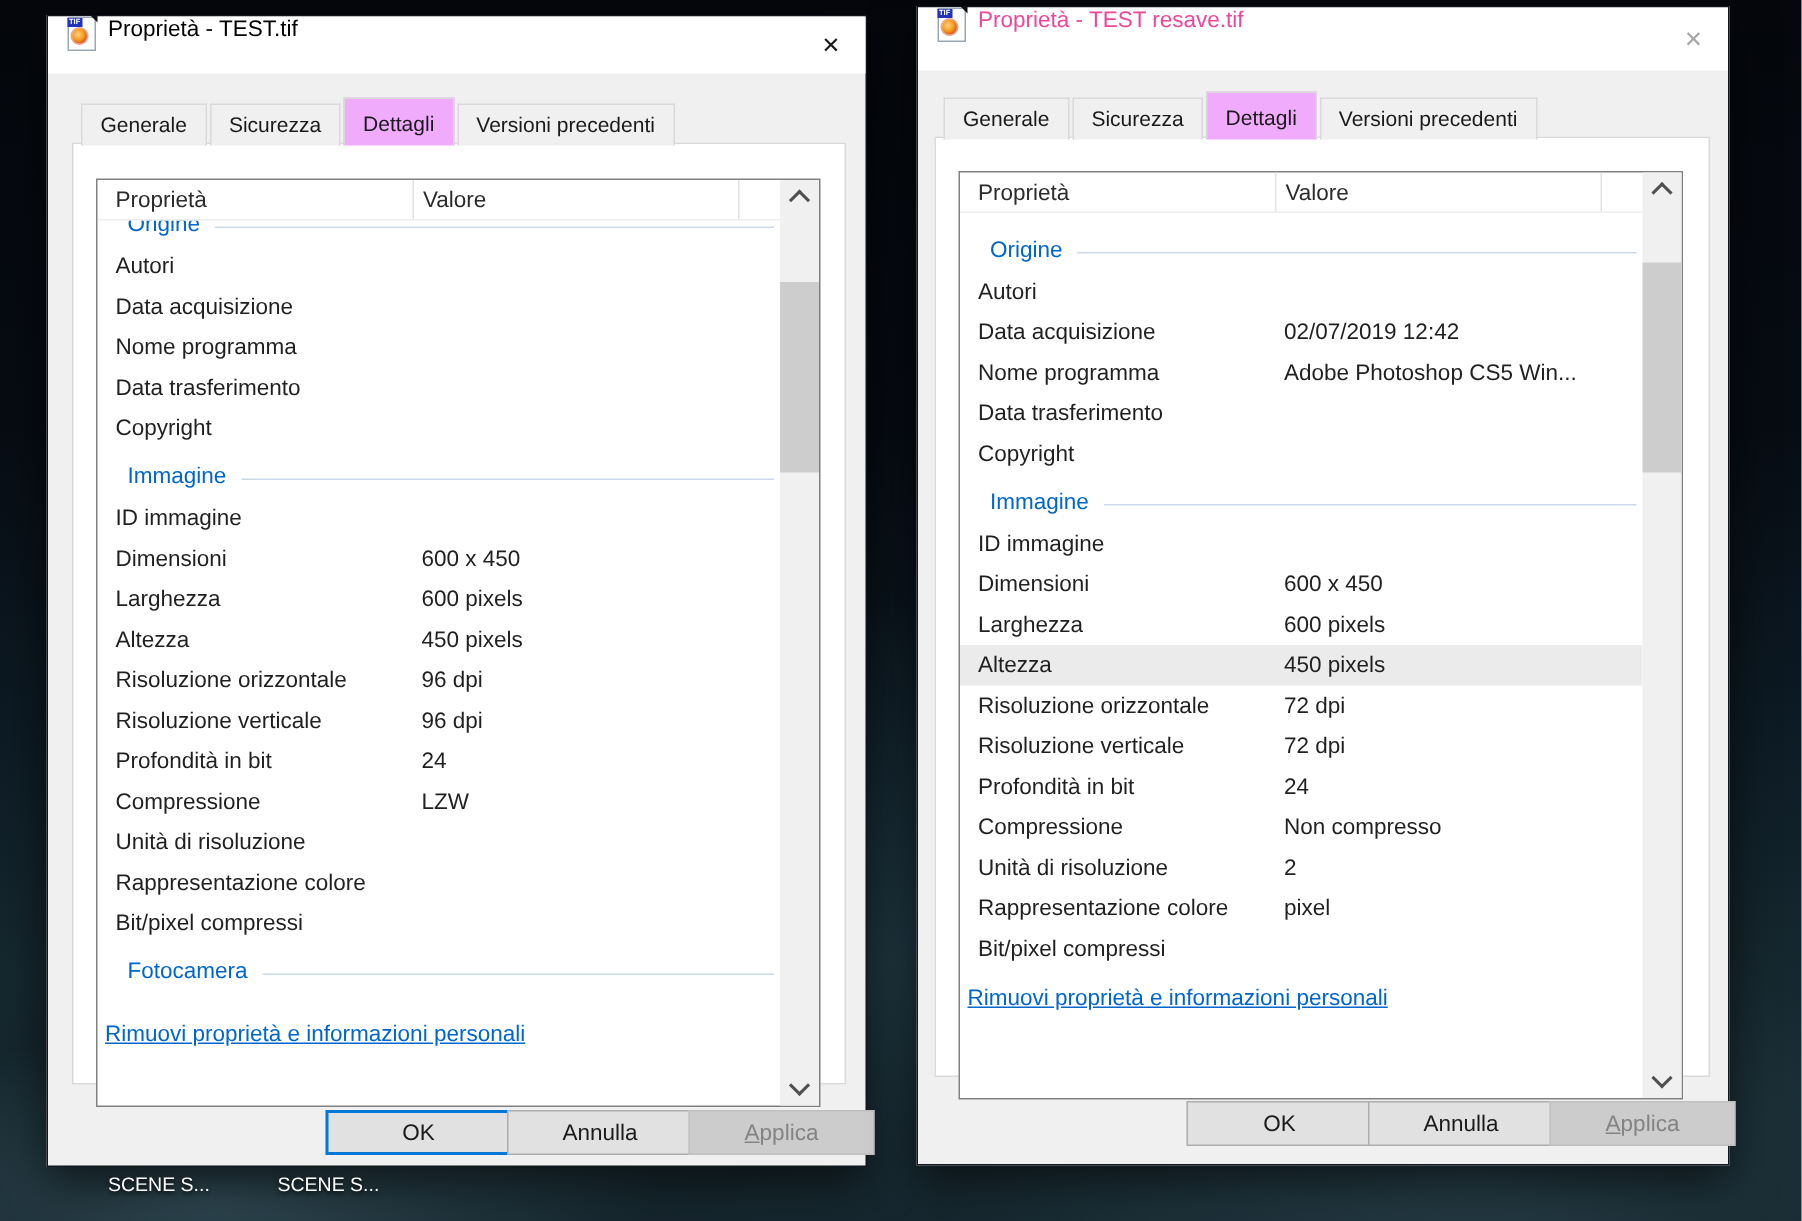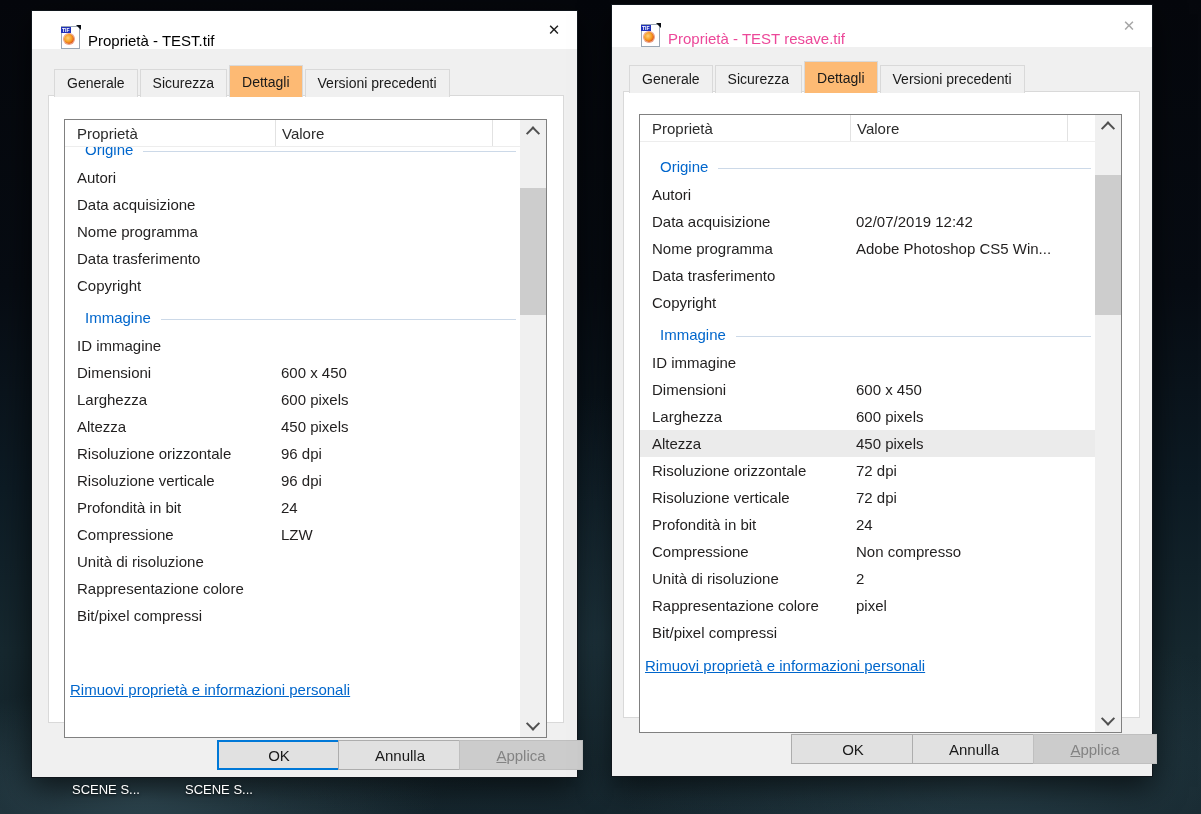--- a/index.html
+++ b/index.html
@@ -13,21 +13,21 @@
       radial-gradient(ellipse 300px 120px at 30% 88%, rgba(60,95,110,.30), transparent 70%),
       linear-gradient(180deg,#05070c 0%,#070c13 35%,#0d1b24 60%,#16282f 80%,#132229 100%);
   }
   
   .win{
     position:absolute;background:#f0f0f0;border:1px solid #10161c;
     box-shadow:0 10px 30px rgba(0,0,0,.65);box-sizing:border-box;
   }
   .win-left{left:31px;top:10px;width:547px;height:768px;}
   .win-right{left:611px;top:4px;width:542px;height:773px;}
-  .titlebar{background:#ffffff;display:flex;align-items:flex-end;position:relative;padding-left:16px;}
+  .titlebar{background:#ffffff;display:flex;align-items:flex-start;position:relative;}
   .win-left .titlebar{height:38px;}
   .win-right .titlebar{height:42px;}
   .title-text{font-size:15px;color:#000;margin-left:8px;white-space:nowrap;}
   .inactive .title-text{color:#ec4899;}
   .close-btn{position:absolute;right:0;top:0;width:46px;height:100%;display:flex;align-items:center;justify-content:center;
     font-size:15px;color:#1a1a1a;cursor:default;}
   .inactive .close-btn{color:#a6a6a6;}
   
   .tif-icon{position:relative;width:19px;height:23px;margin-left:13px;flex:none;}
   .tif-page{position:absolute;inset:0;background:#fff;border:1px solid #9aa7b5;box-sizing:border-box;}
@@ -36,21 +36,21 @@
     line-height:6px;padding:0 1px;letter-spacing:0;}
   .tif-swirl{position:absolute;left:3px;top:8px;width:10px;height:10px;border-radius:50%;
     background:radial-gradient(circle at 40% 40%, #ffd27a 0%, #f59b22 45%, #d84315 80%, #b33000 100%);
     box-shadow:0 0 0 1px rgba(216,67,21,.5);}
   
   .tabstrip{display:flex;align-items:flex-end;position:relative;z-index:2;margin-bottom:-1px;}
   .win-left .tabstrip{margin-top:16px;padding-left:22px;}
   .win-right .tabstrip{margin-top:14px;padding-left:17px;}
   .tab{background:#f0f0f0;border:1px solid #d9d9d9;border-bottom:none;font-size:14px;color:#1a1a1a;
     padding:5px 12px 6px 12px;margin-right:2px;white-space:nowrap;}
-  .tab.active{background:#fdba74;padding-top:8px;padding-bottom:7px;position:relative;}
+  .tab.active{background:#f0abfc;padding-top:8px;padding-bottom:7px;position:relative;}
   
   .panel{position:absolute;background:#fff;border:1px solid #d9d9d9;box-sizing:border-box;z-index:1;}
   .win-left .panel{left:16px;top:84px;width:516px;height:628px;}
   .win-right .panel{left:11px;top:86px;width:517px;height:627px;}
   
   .listbox{position:absolute;left:15px;width:483px;height:619px;background:#fff;border:1px solid #808080;
     box-sizing:border-box;display:flex;}
   .win-left .listbox{top:23px;}
   .win-right .listbox{top:22px;}
   .list-main{width:455px;flex:none;display:flex;flex-direction:column;overflow:hidden;}
@@ -193,20 +193,24 @@
                 <span class="cell val"></span>
               </div>
               <div class="row item">
                 <span class="cell prop">Rappresentazione colore</span>
                 <span class="cell val"></span>
               </div>
               <div class="row item">
                 <span class="cell prop">Bit/pixel compressi</span>
                 <span class="cell val"></span>
               </div>
+              <div class="row section">
+                <span class="sec-label">Fotocamera</span>
+                <span class="sec-rule"></span>
+              </div>
             </div>
         </div>
       </div>
       <div class="scrollbar">
         <div class="sb-btn sb-up">
             <div class="chev up"></div>
           </div>
         <div class="sb-thumb"></div>
         <div class="sb-btn sb-down">
             <div class="chev down"></div>

